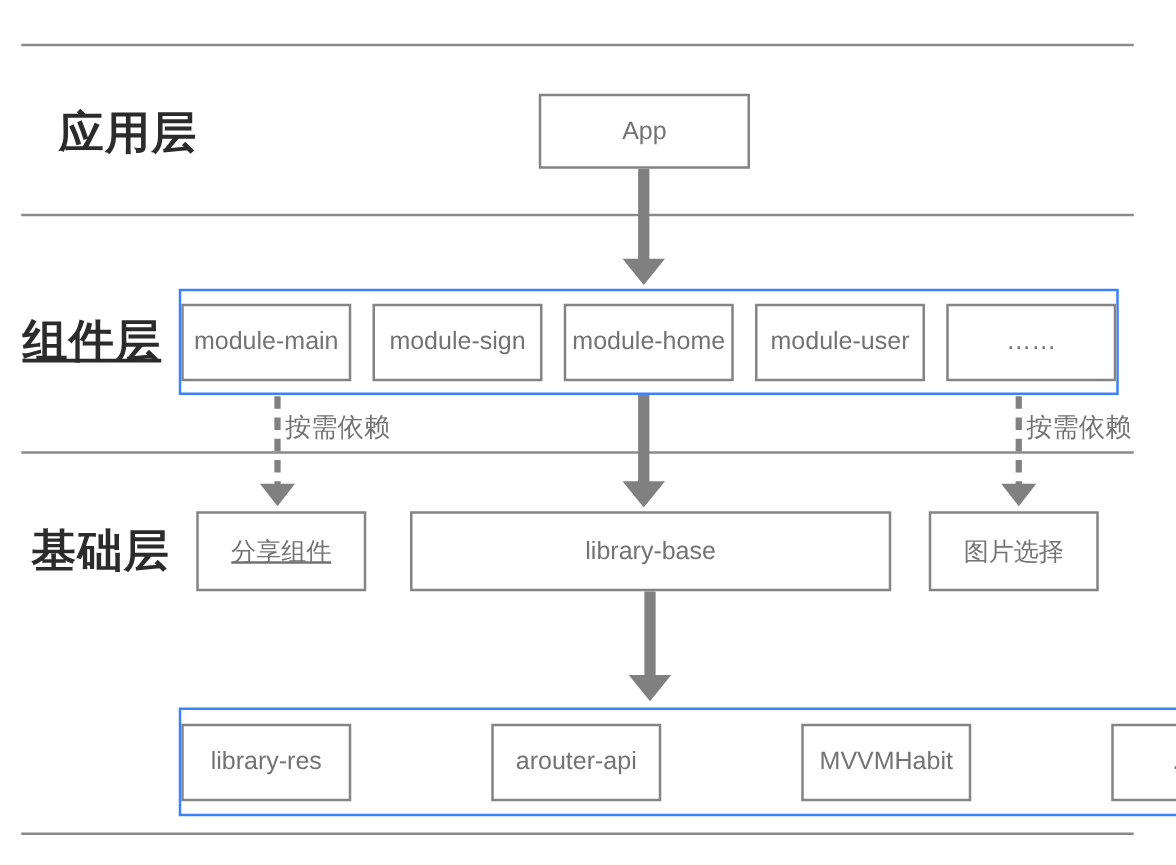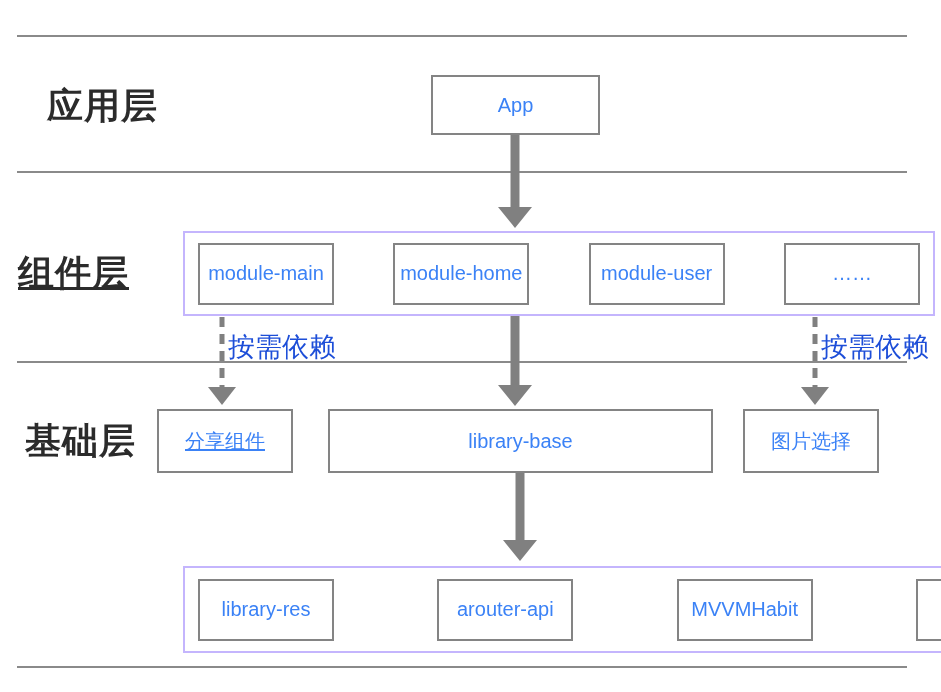--- a/index.html
+++ b/index.html
@@ -41,55 +41,55 @@
   .label-base { left: 25px; top: 423px; }
 
   .box {
     background: #ffffff;
     border: 2px solid #848484;
     box-sizing: border-box;
     display: flex;
     align-items: center;
     justify-content: center;
     font-size: 20px;
-    color: #3b82f6;
+    color: #737373;
     white-space: nowrap;
   }
   .abs { position: absolute; }
 
   .node-app     { left: 431px; top: 75px;  width: 169px; height: 60px; }
   .node-share   { left: 157px; top: 409px; width: 136px; height: 64px; text-decoration: underline; }
   .node-libbase { left: 328px; top: 409px; width: 385px; height: 64px; }
   .node-picker  { left: 743px; top: 409px; width: 136px; height: 64px; }
 
   .group {
     position: absolute;
     background: #ffffff;
-    border: 2px solid #c4b5fd;
+    border: 2px solid #3b82f6;
     box-sizing: border-box;
     display: flex;
     align-items: center;
     justify-content: space-between;
-    padding: 0 13px;
-    margin-left: 40px;
+    padding: 0 0;
   }
   .group-components { left: 143px; top: 231px; width: 752px; height: 85px; }
   .group-libraries  { left: 143px; top: 566px; width: 884px; height: 87px; }
   .group .box {
     width: 136px;
     height: 62px;
     flex: 0 0 auto;
   }
 
   .edge-label {
     position: absolute;
-    font-size: 27px;
-    color: #1d4ed8;
+    font-size: 21px;
+    color: #737373;
     line-height: 1;
     white-space: nowrap;
+    font-family: Liberation Mono, monospace;
   }
   .edge-label-left  { left: 228px; top: 334px; }
   .edge-label-right { left: 821px; top: 334px; }
 
   .arrow-layer {
     position: absolute;
     left: 0;
     top: 0;
     pointer-events: none;
   }
@@ -136,20 +136,21 @@
     </g>
   </svg>
 
   <div class="edge-label edge-label-left">按需依赖</div>
   <div class="edge-label edge-label-right">按需依赖</div>
 
   <div class="box abs node-app">App</div>
 
   <div class="group group-components">
     <div class="box">module-main</div>
+    <div class="box">module-sign</div>
     <div class="box">module-home</div>
     <div class="box">module-user</div>
     <div class="box">……</div>
   </div>
 
   <div class="box abs node-share">分享组件</div>
   <div class="box abs node-libbase">library-base</div>
   <div class="box abs node-picker">图片选择</div>
 
   <div class="group group-libraries">

